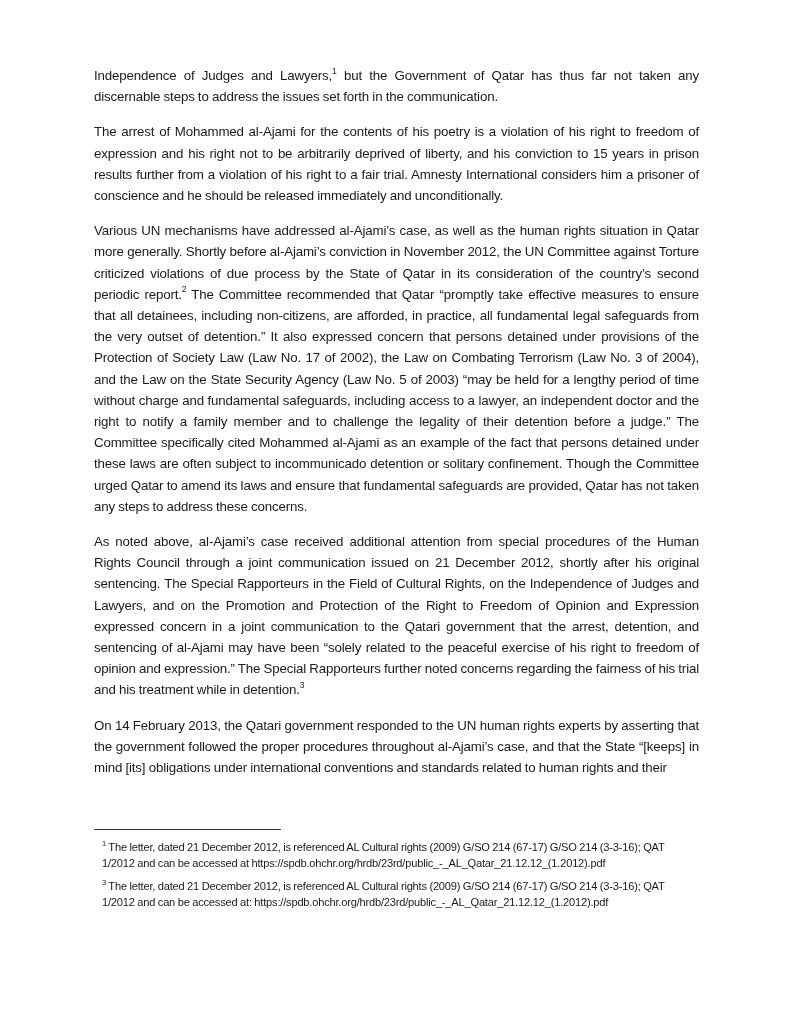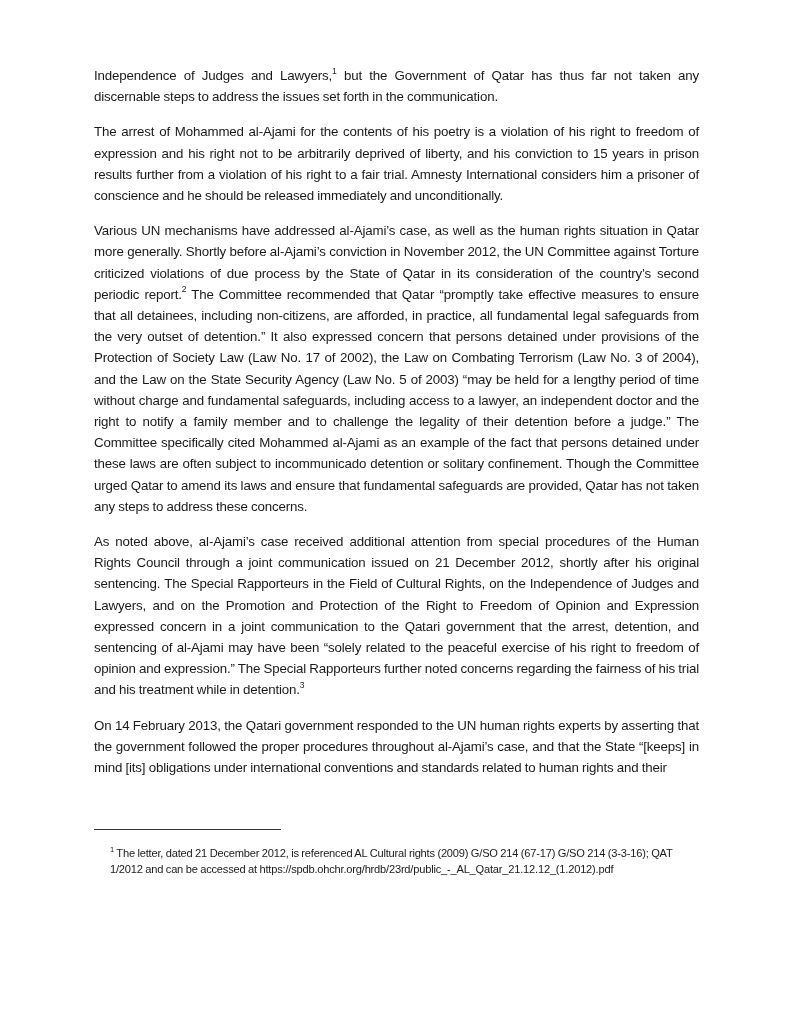--- a/index.html
+++ b/index.html
@@ -52,21 +52,21 @@
     }
     .fn-rule {
       width: 187px;
       height: 0;
       border-top: 1px solid #333333;
       margin: 0 0 10px 0;
     }
     .footnote {
       font-size: 11.1px;
       line-height: 15.6px;
-      margin: 16px;
+      margin: 8px;
       letter-spacing: -0.2px;
       word-spacing: -0.3px;
     }
     .footnote sup {
       font-size: 7.5px;
       line-height: 0;
       vertical-align: super;
     }
   </style>
 </head>
@@ -99,15 +99,18 @@
   </div>
 
   <div class="footnotes">
     <div class="fn-rule"></div>
 
     <p class="footnote">
       <sup>1</sup><span> The letter, dated 21 December 2012, is referenced AL Cultural rights (2009) G/SO 214 (67-17) G/SO 214 (3-3-16); QAT 1/2012 and can be accessed at https://spdb.ohchr.org/hrdb/23rd/public_-_AL_Qatar_21.12.12_(1.2012).pdf</span>
     </p>
 
 
+    <p class="footnote">
+      <sup>3</sup><span> The letter, dated 21 December 2012, is referenced AL Cultural rights (2009) G/SO 214 (67-17) G/SO 214 (3-3-16); QAT 1/2012 and can be accessed at: https://spdb.ohchr.org/hrdb/23rd/public_-_AL_Qatar_21.12.12_(1.2012).pdf</span>
+    </p>
   </div>
 
 </div>
 
 </body></html>

